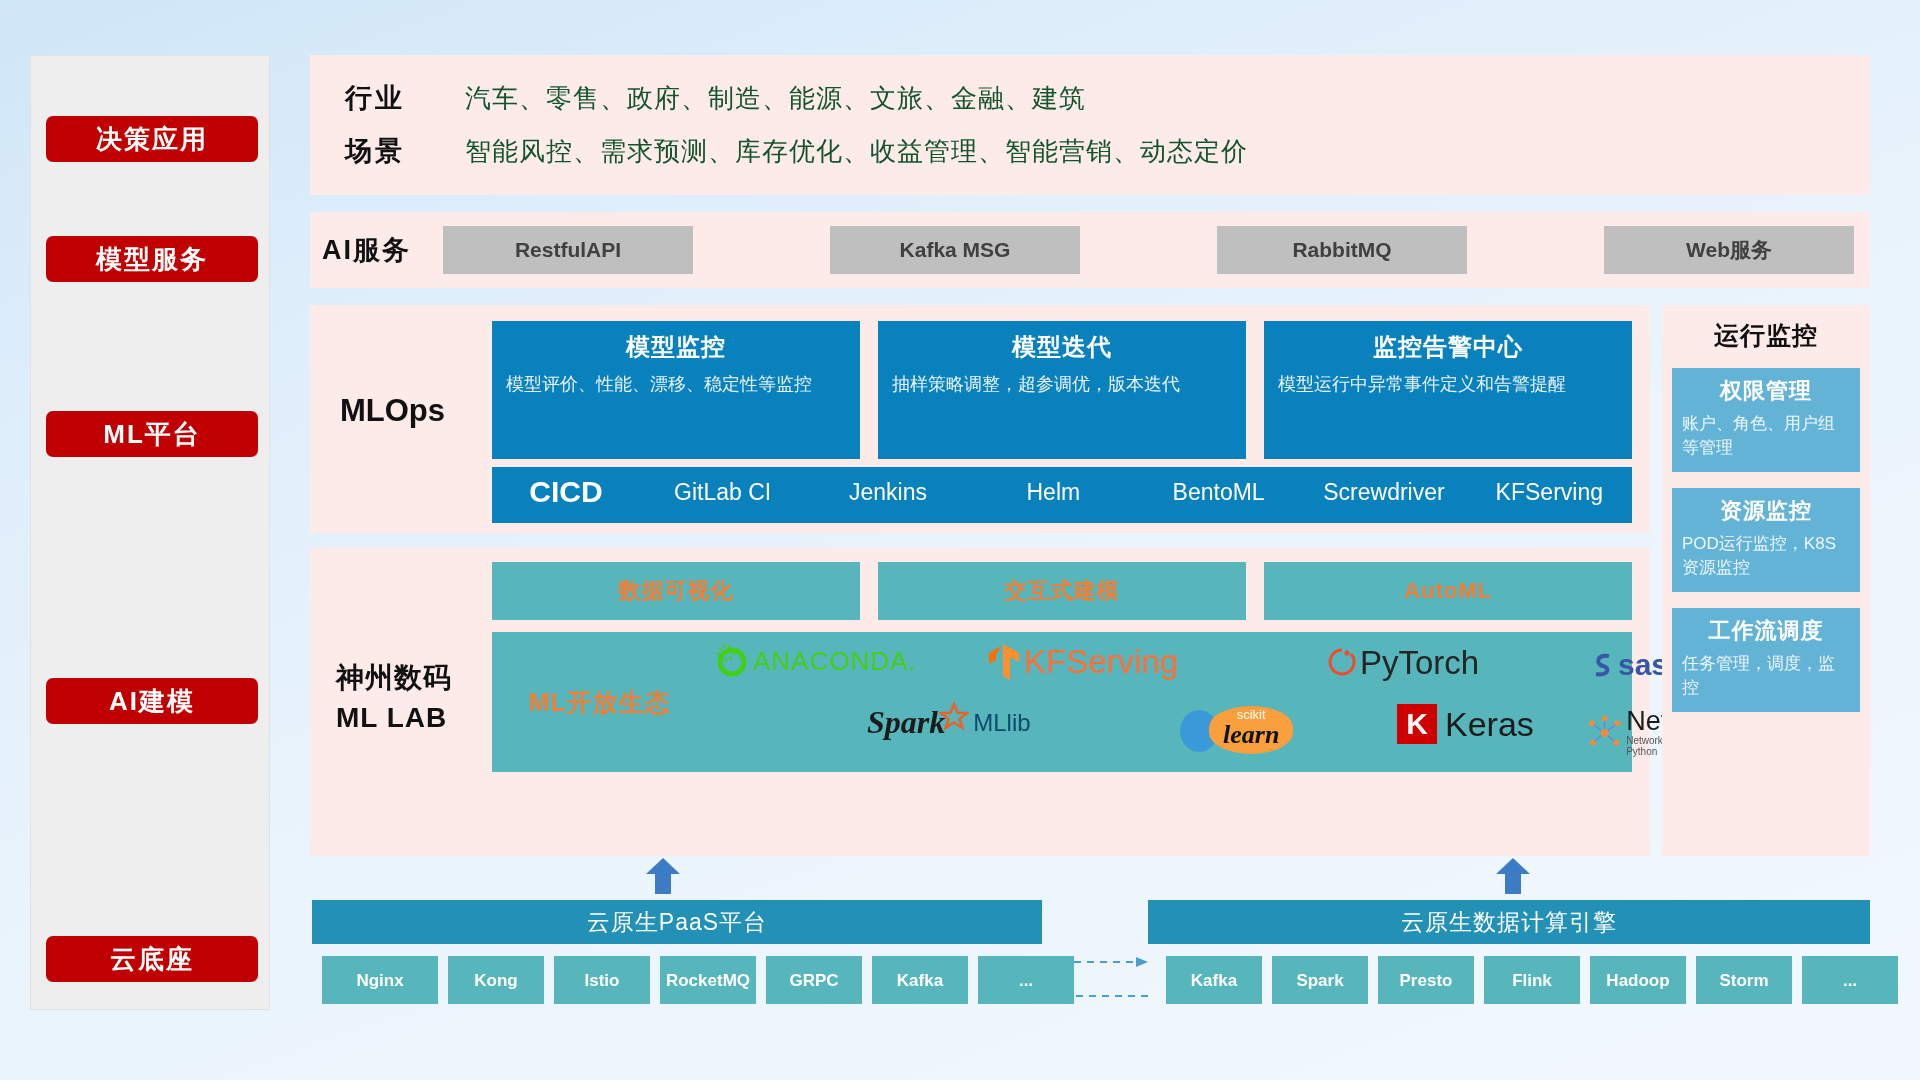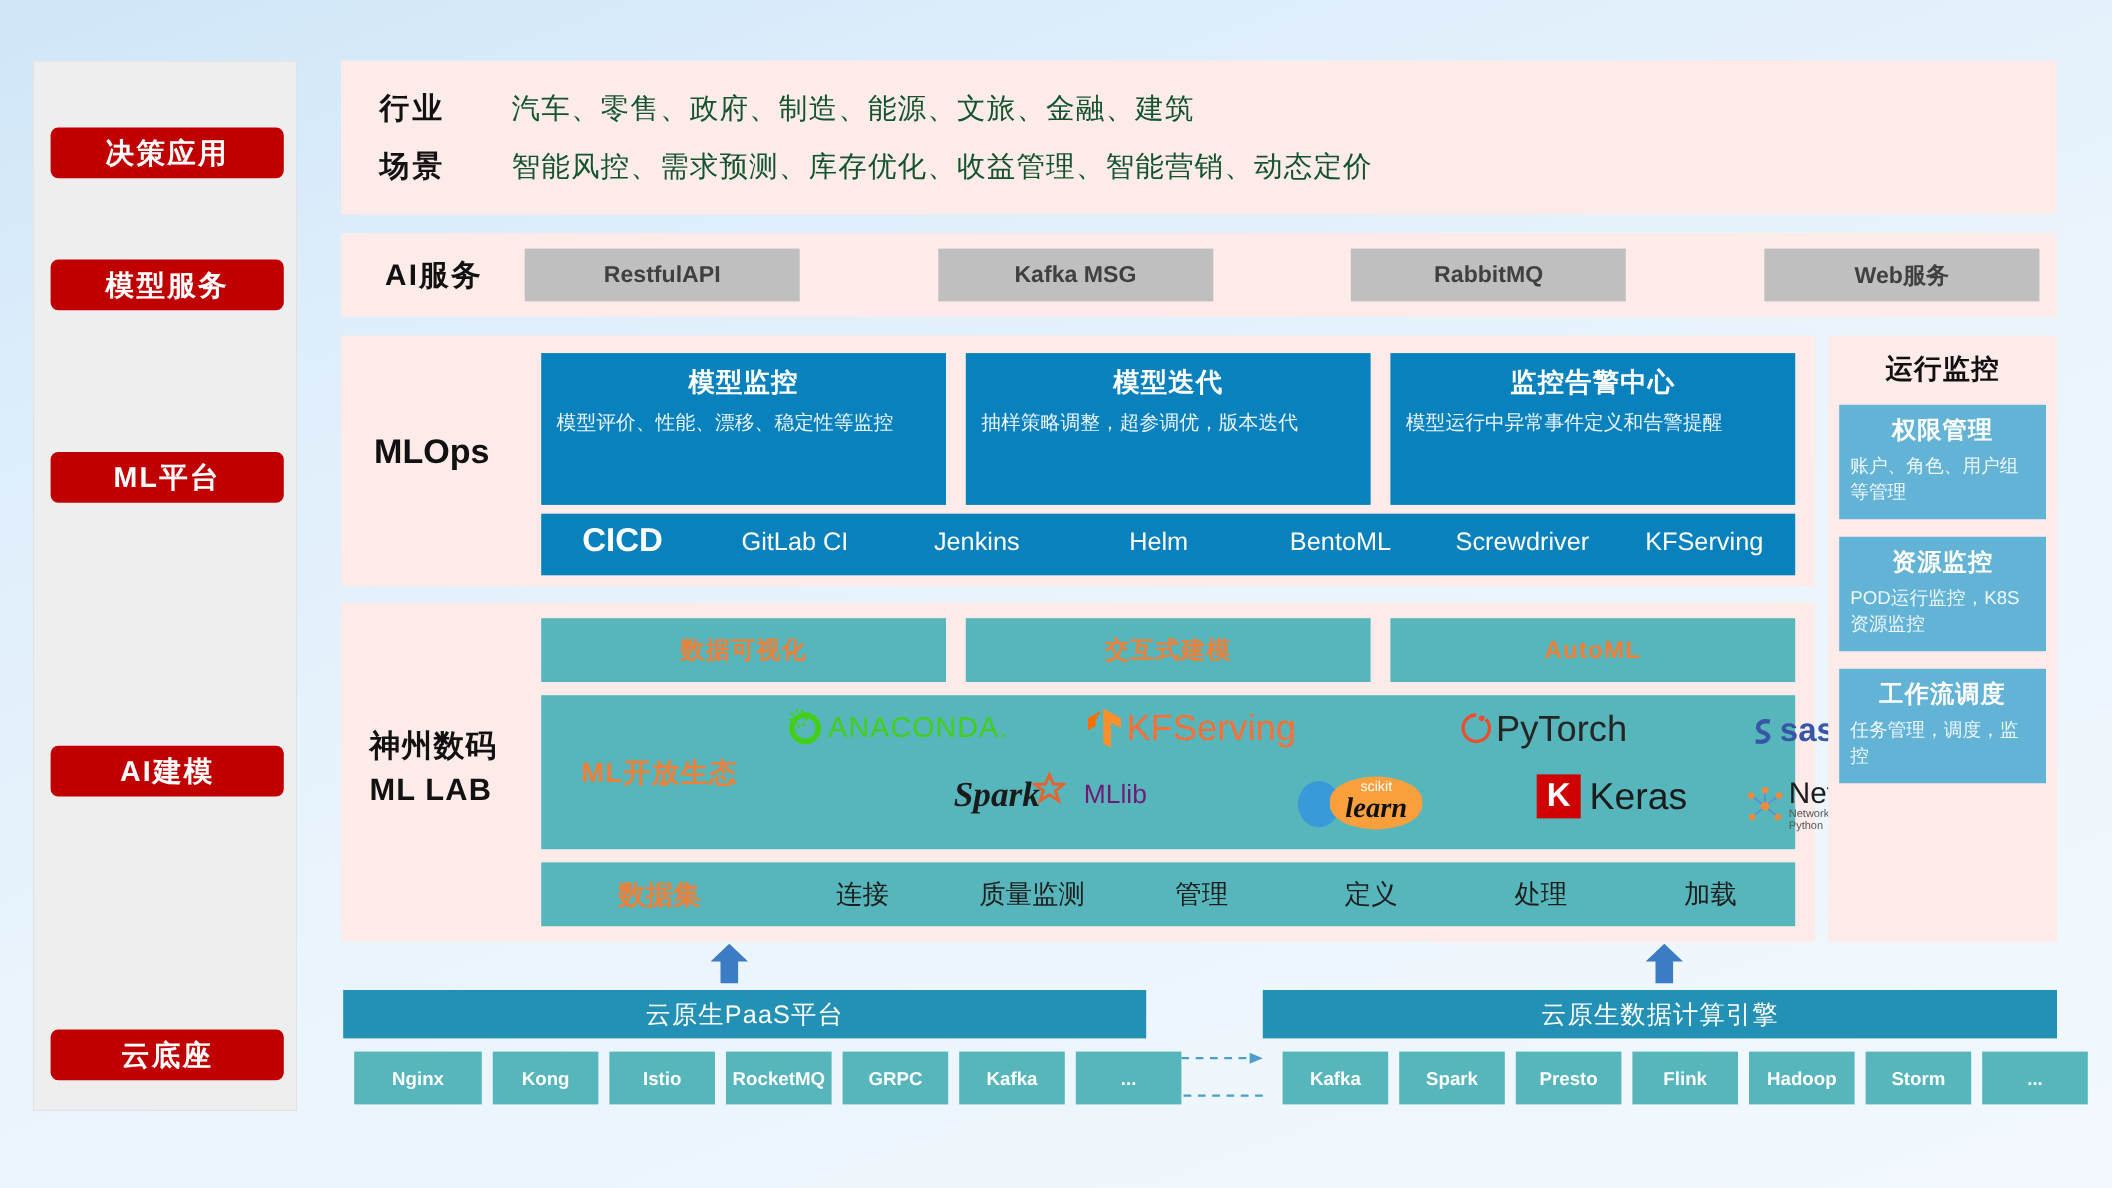--- a/index.html
+++ b/index.html
@@ -29,21 +29,21 @@
   .band{ position:absolute; background:#fcebe8; }
 
   
   .row1{ left:310px; top:55px; width:1560px; height:140px; display:flex; align-items:center;}
   .row1 .lbl-col{ width:155px; padding-left:35px; }
   .row1 .lbl{ font-size:27px; font-weight:bold; color:#111; line-height:53px; letter-spacing:3px;}
   .row1 .val{ font-size:26px; color:#14532d; line-height:53px; letter-spacing:1px; }
 
   
   .row2{ left:310px; top:212px; width:1560px; height:76px; display:flex; align-items:center;}
-  .row2 .lbl{ width:167px; padding-left:40px; font-size:27px; font-weight:bold; color:#111; letter-spacing:2px;}
+  .row2 .lbl{ width:133px; padding-left:12px; font-size:27px; font-weight:bold; color:#111; letter-spacing:2px;}
   .svc-wrap{ flex:1; display:flex; gap:0; justify-content:space-between; padding:0 16px 0 0;}
   .svc{
     width:250px; height:48px; background:#bfbfbf; color:#404040;
     font-size:21px; font-weight:bold; display:flex; align-items:center; justify-content:center;
   }
 
   
   .row3{ left:310px; top:305px; width:1340px; height:228px; }
   .row3 .lbl{ position:absolute; left:30px; top:88px; font-size:31px; font-weight:bold; color:#111;}
   .mlops-top{ position:absolute; left:182px; top:16px; width:1140px; height:138px; display:flex; gap:18px;}
@@ -203,21 +203,21 @@
             <path d="M22 6 C10 4 8 14 16 16 C24 18 21 26 9 24" fill="none" stroke="#3757a6" stroke-width="4"></path>
           </svg>
           <span style="color:#3757a6;font-size:30px;font-weight:bold;margin-left:1px;">sas</span>
         </div>
 
         <div class="logo" style="left:160px; top:72px;">
           <span style="color:#1b1b1b;font-size:32px;font-weight:bold;font-style:italic;font-family:'Liberation Serif',serif;">Spark</span>
           <svg width="30" height="30" viewBox="0 0 30 30" style="margin-left:-6px;margin-top:-12px;">
             <polygon points="15,2 18.6,11 28,11 20.5,17 23.5,26 15,20.5 6.5,26 9.5,17 2,11 11.4,11" fill="none" stroke="#e8622c" stroke-width="2.6"></polygon>
           </svg>
-          <span style="color:#701a75;font-size:24px;margin-left:16px;">MLlib</span>
+          <span style="color:#0c4a6e;font-size:24px;margin-left:4px;">MLlib</span>
         </div>
 
         <div class="logo" style="left:470px; top:74px;">
           <svg width="54" height="46" viewBox="0 0 54 46">
             <ellipse cx="22" cy="24" rx="19" ry="21" fill="#3a9ad9"></ellipse>
           </svg>
           <div style="margin-left:-22px;background:#f9a03c;border-radius:50%/45%;padding:1px 14px 6px;text-align:center;">
             <div style="color:#fff;font-size:13px;line-height:15px;">scikit</div>
             <div style="color:#111;font-size:26px;font-style:italic;font-weight:bold;font-family:'Liberation Serif',serif;line-height:26px;">learn</div>
           </div>
@@ -249,29 +249,20 @@
           </svg>
           <div style="margin-left:4px;">
             <div style="color:#1b1b1b;font-size:27px;line-height:27px;">NetworkX</div>
             <div style="color:#555;font-size:10px;">Network Analysis in Python</div>
           </div>
         </div>
 
       </div>
     </div>
 
-    <div class="dsrow">
-      <div class="d0">数据集</div>
-      <div class="di">连接</div>
-      <div class="di">质量监测</div>
-      <div class="di">管理</div>
-      <div class="di">定义</div>
-      <div class="di">处理</div>
-      <div class="di">加载</div>
-    </div>
   </div>
 
   <div class="rightcol">
     <div class="rtitle">运行监控</div>
     <div class="rcard">
       <div class="t">权限管理</div>
       <div class="d">账户、角色、用户组等管理</div>
     </div>
     <div class="rcard">
       <div class="t">资源监控</div>

